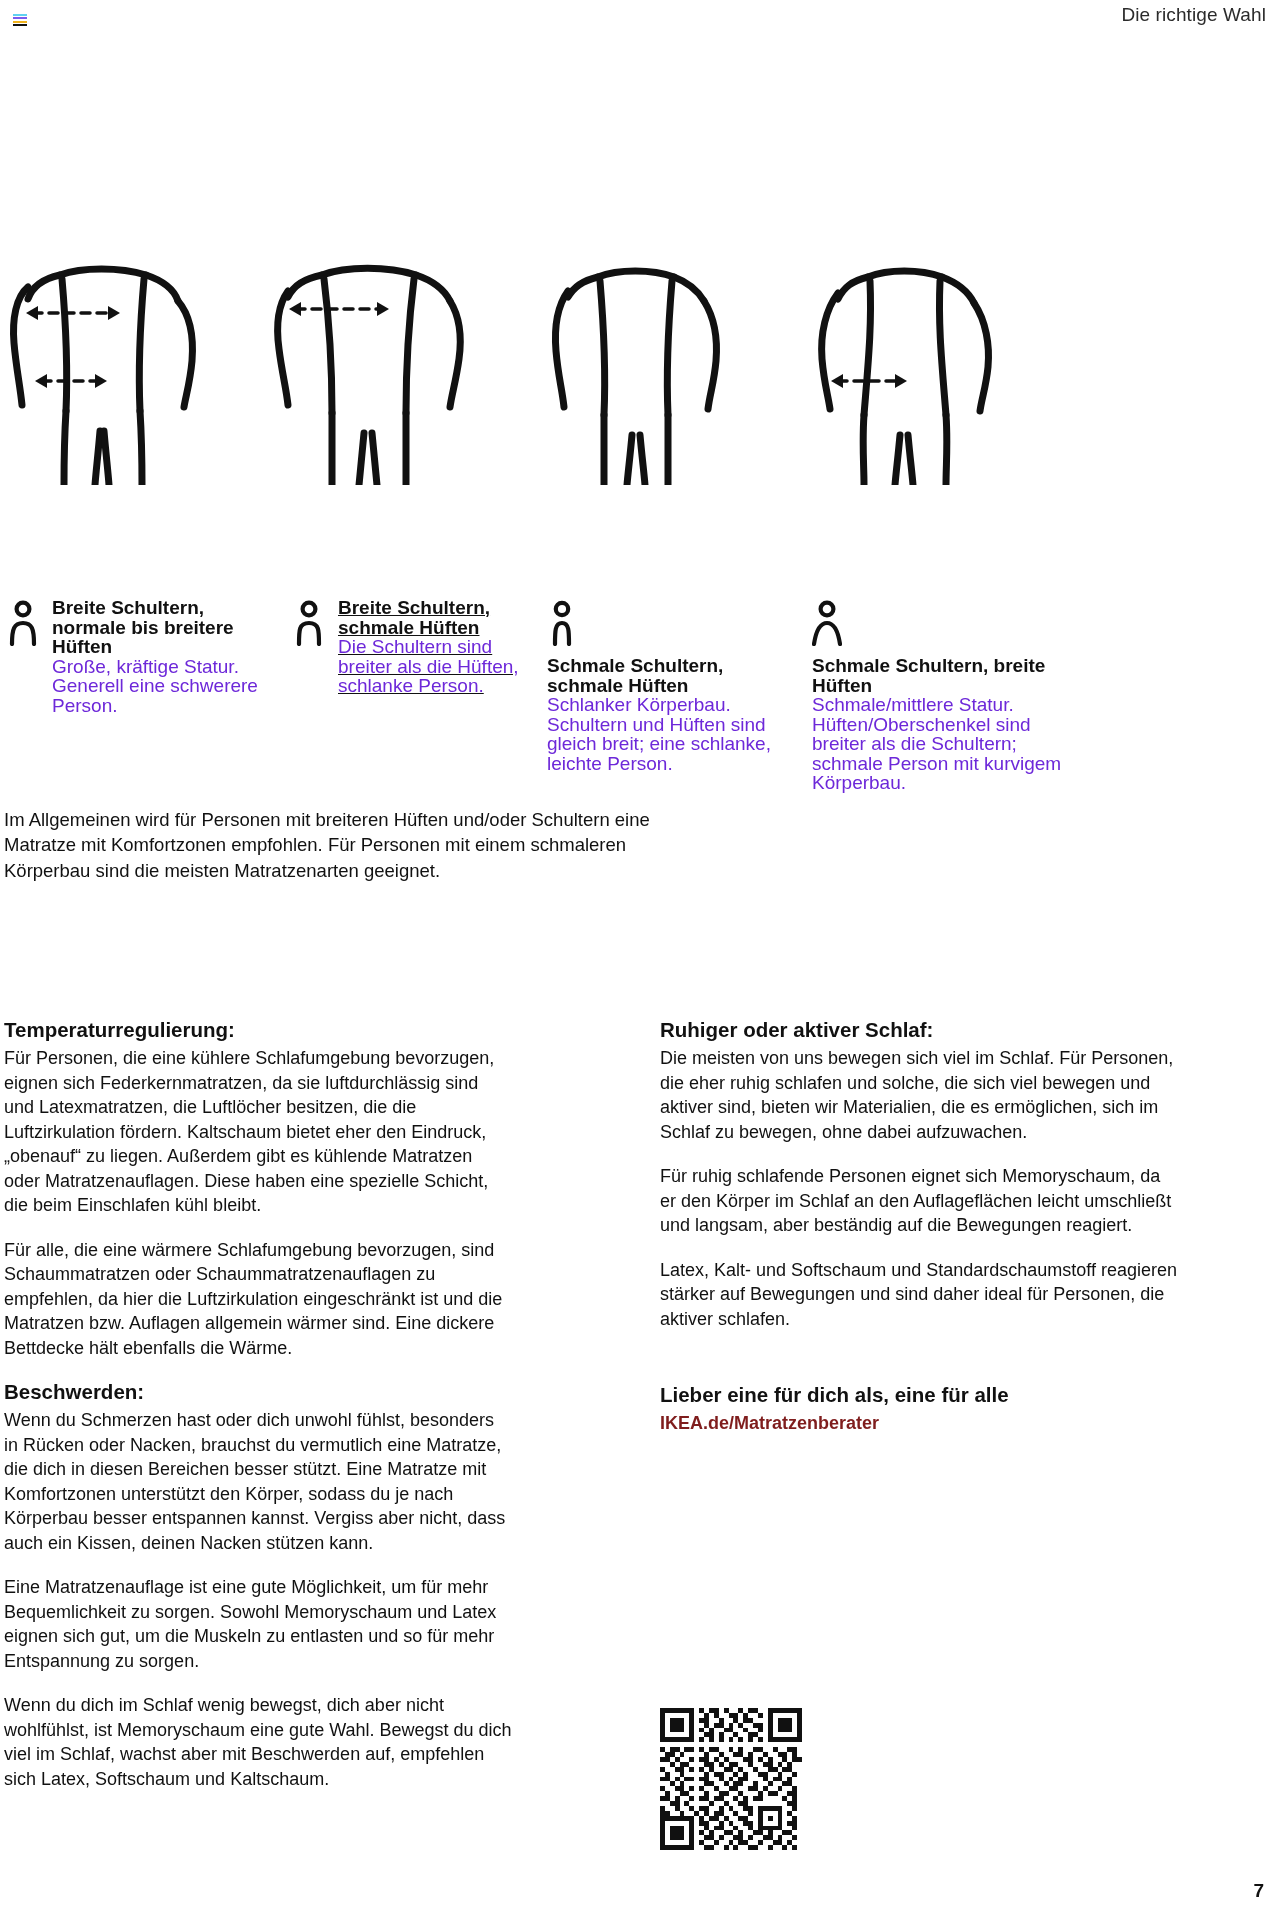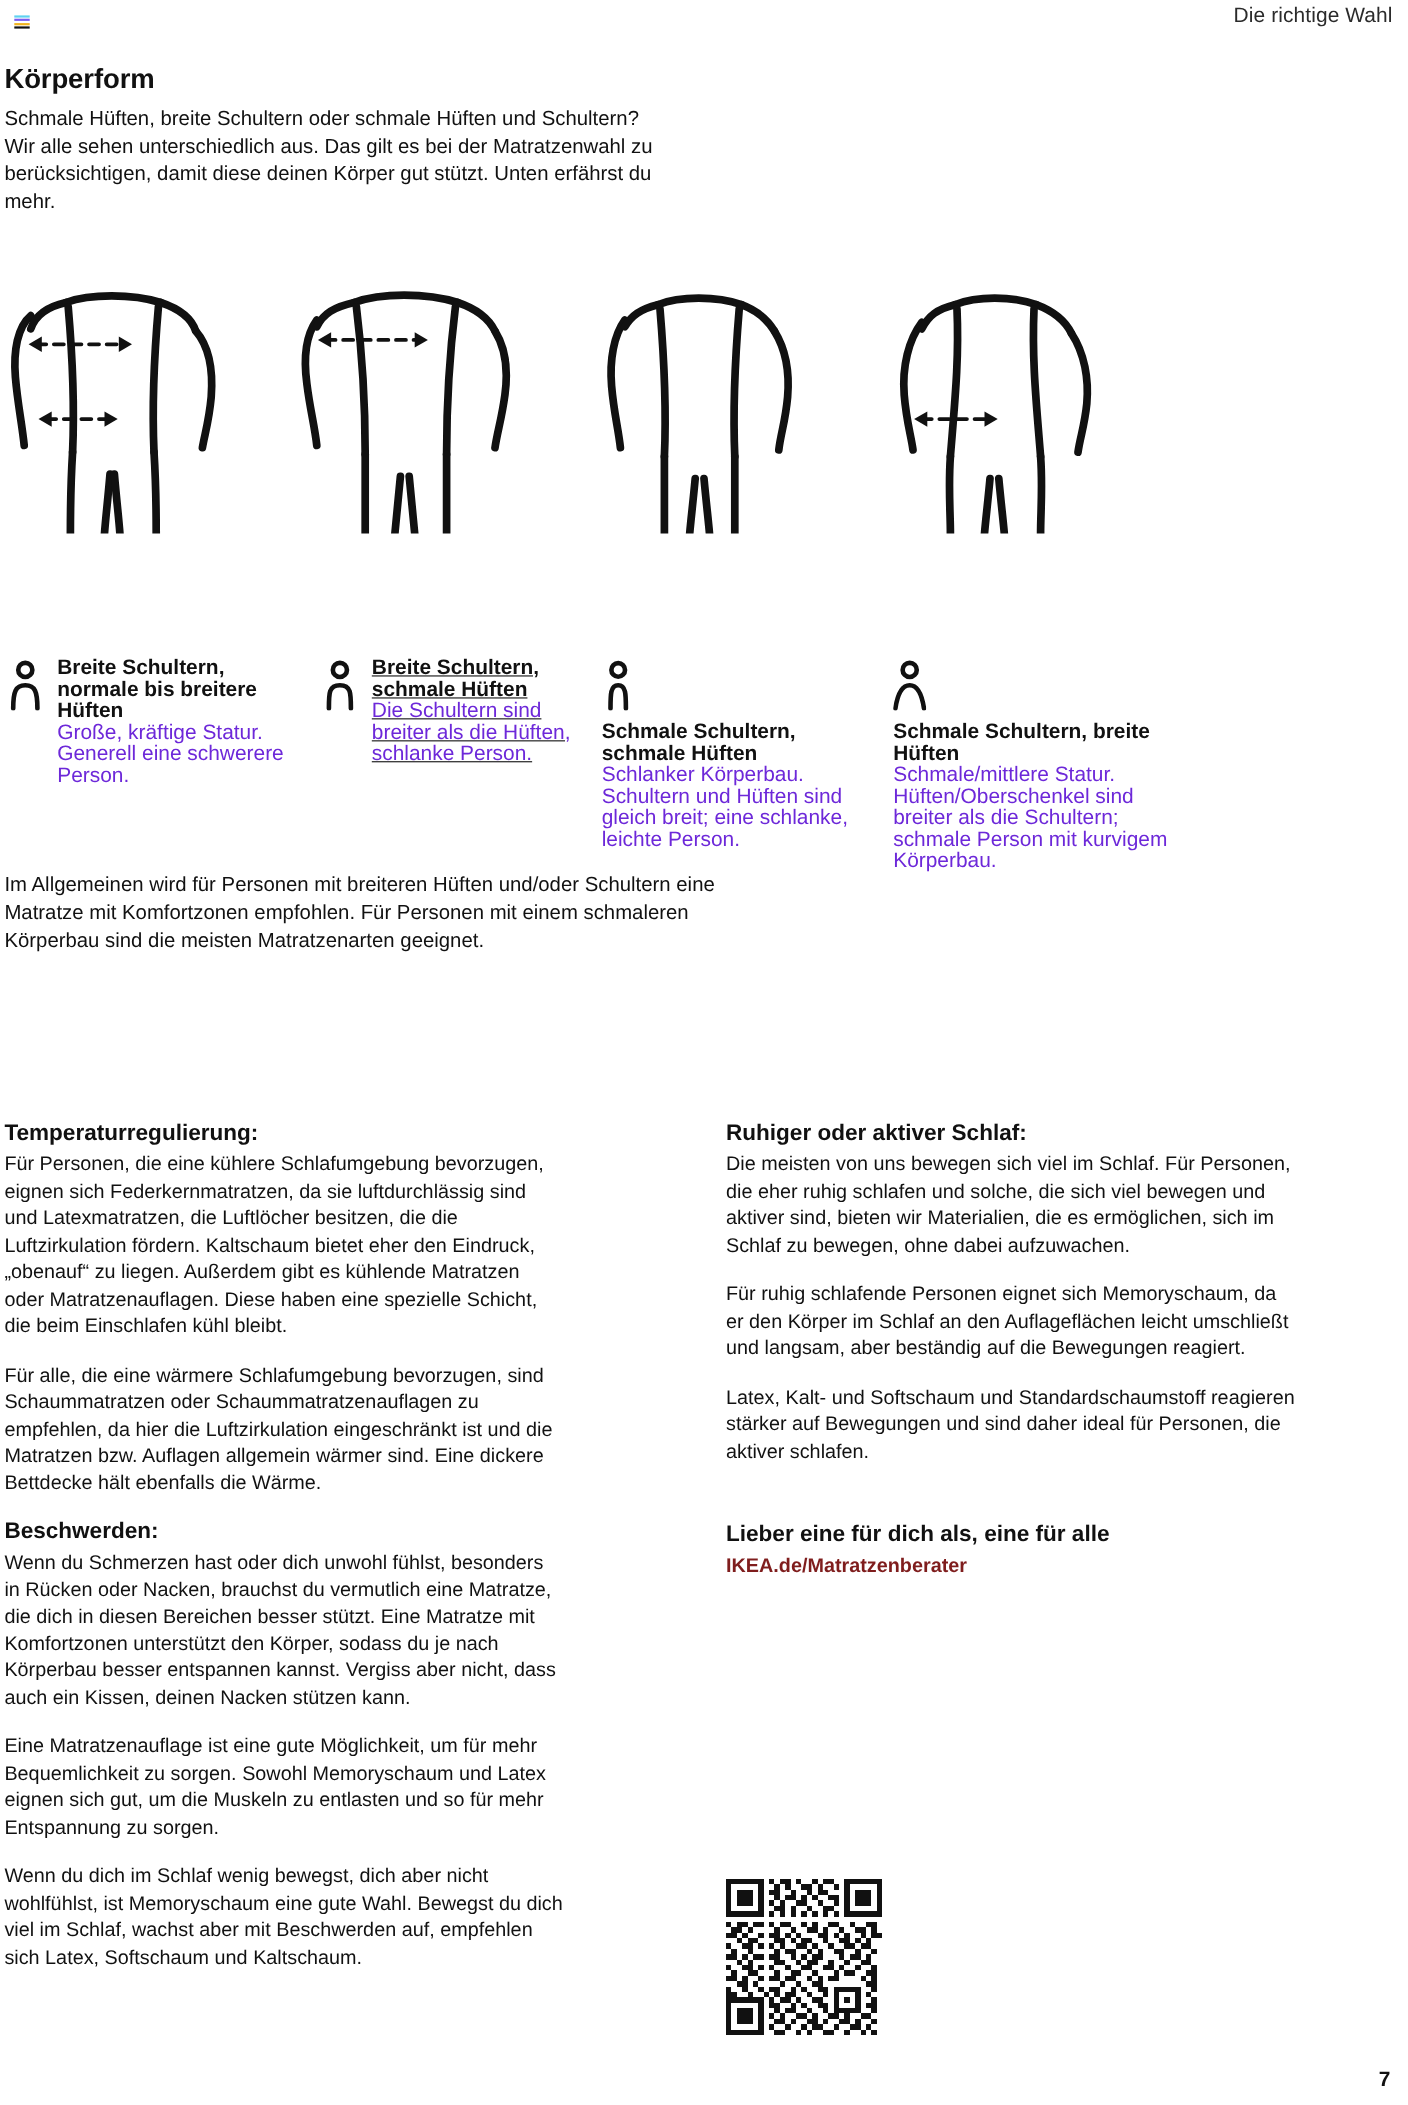--- a/index.html
+++ b/index.html
@@ -134,21 +134,21 @@
   }
   .cap-desc {
     display: block;
     color: #6d28d9;
   }
 
   
   .summary {
     position: absolute;
     left: 4px;
-    top: 772px;
+    top: 788px;
     width: 690px;
     font-size: 18.5px;
     line-height: 25.5px;
   }
 
   
   .col-left {
     position: absolute;
     left: 4px;
     top: 1018px;
@@ -207,24 +207,20 @@
   <div class="topbar">
     <div class="brand-mark">
       <i class="bm1"></i>
         <i class="bm2"></i>
         <i class="bm3"></i>
         <i class="bm4"></i>
     </div>
     <div class="header-title">Die richtige Wahl</div>
   </div>
 
-  <div class="body-shape">
-    <h1 class="h-main">Körperform</h1>
-    <p class="intro-copy">Schmale Hüften, breite Schultern oder schmale Hüften und Schultern? Wir alle sehen unterschiedlich aus. Das gilt es bei der Matratzenwahl zu berücksichtigen, damit diese deinen Körper gut stützt. Unten erfährst du mehr.</p>
-  </div>
 
   <div class="figures">
 
     <div class="figure-cell fc1">
       <svg width="265" height="250" viewBox="0 0 265 250" aria-hidden="true">
         <g fill="none" stroke="#111" stroke-width="7" stroke-linecap="round" stroke-linejoin="round">
 
           <path d="M28 52 C16 62 12 84 14 108 C16 132 20 150 22 170"></path>
           <path d="M60 40 C42 44 32 52 28 64"></path>
 

